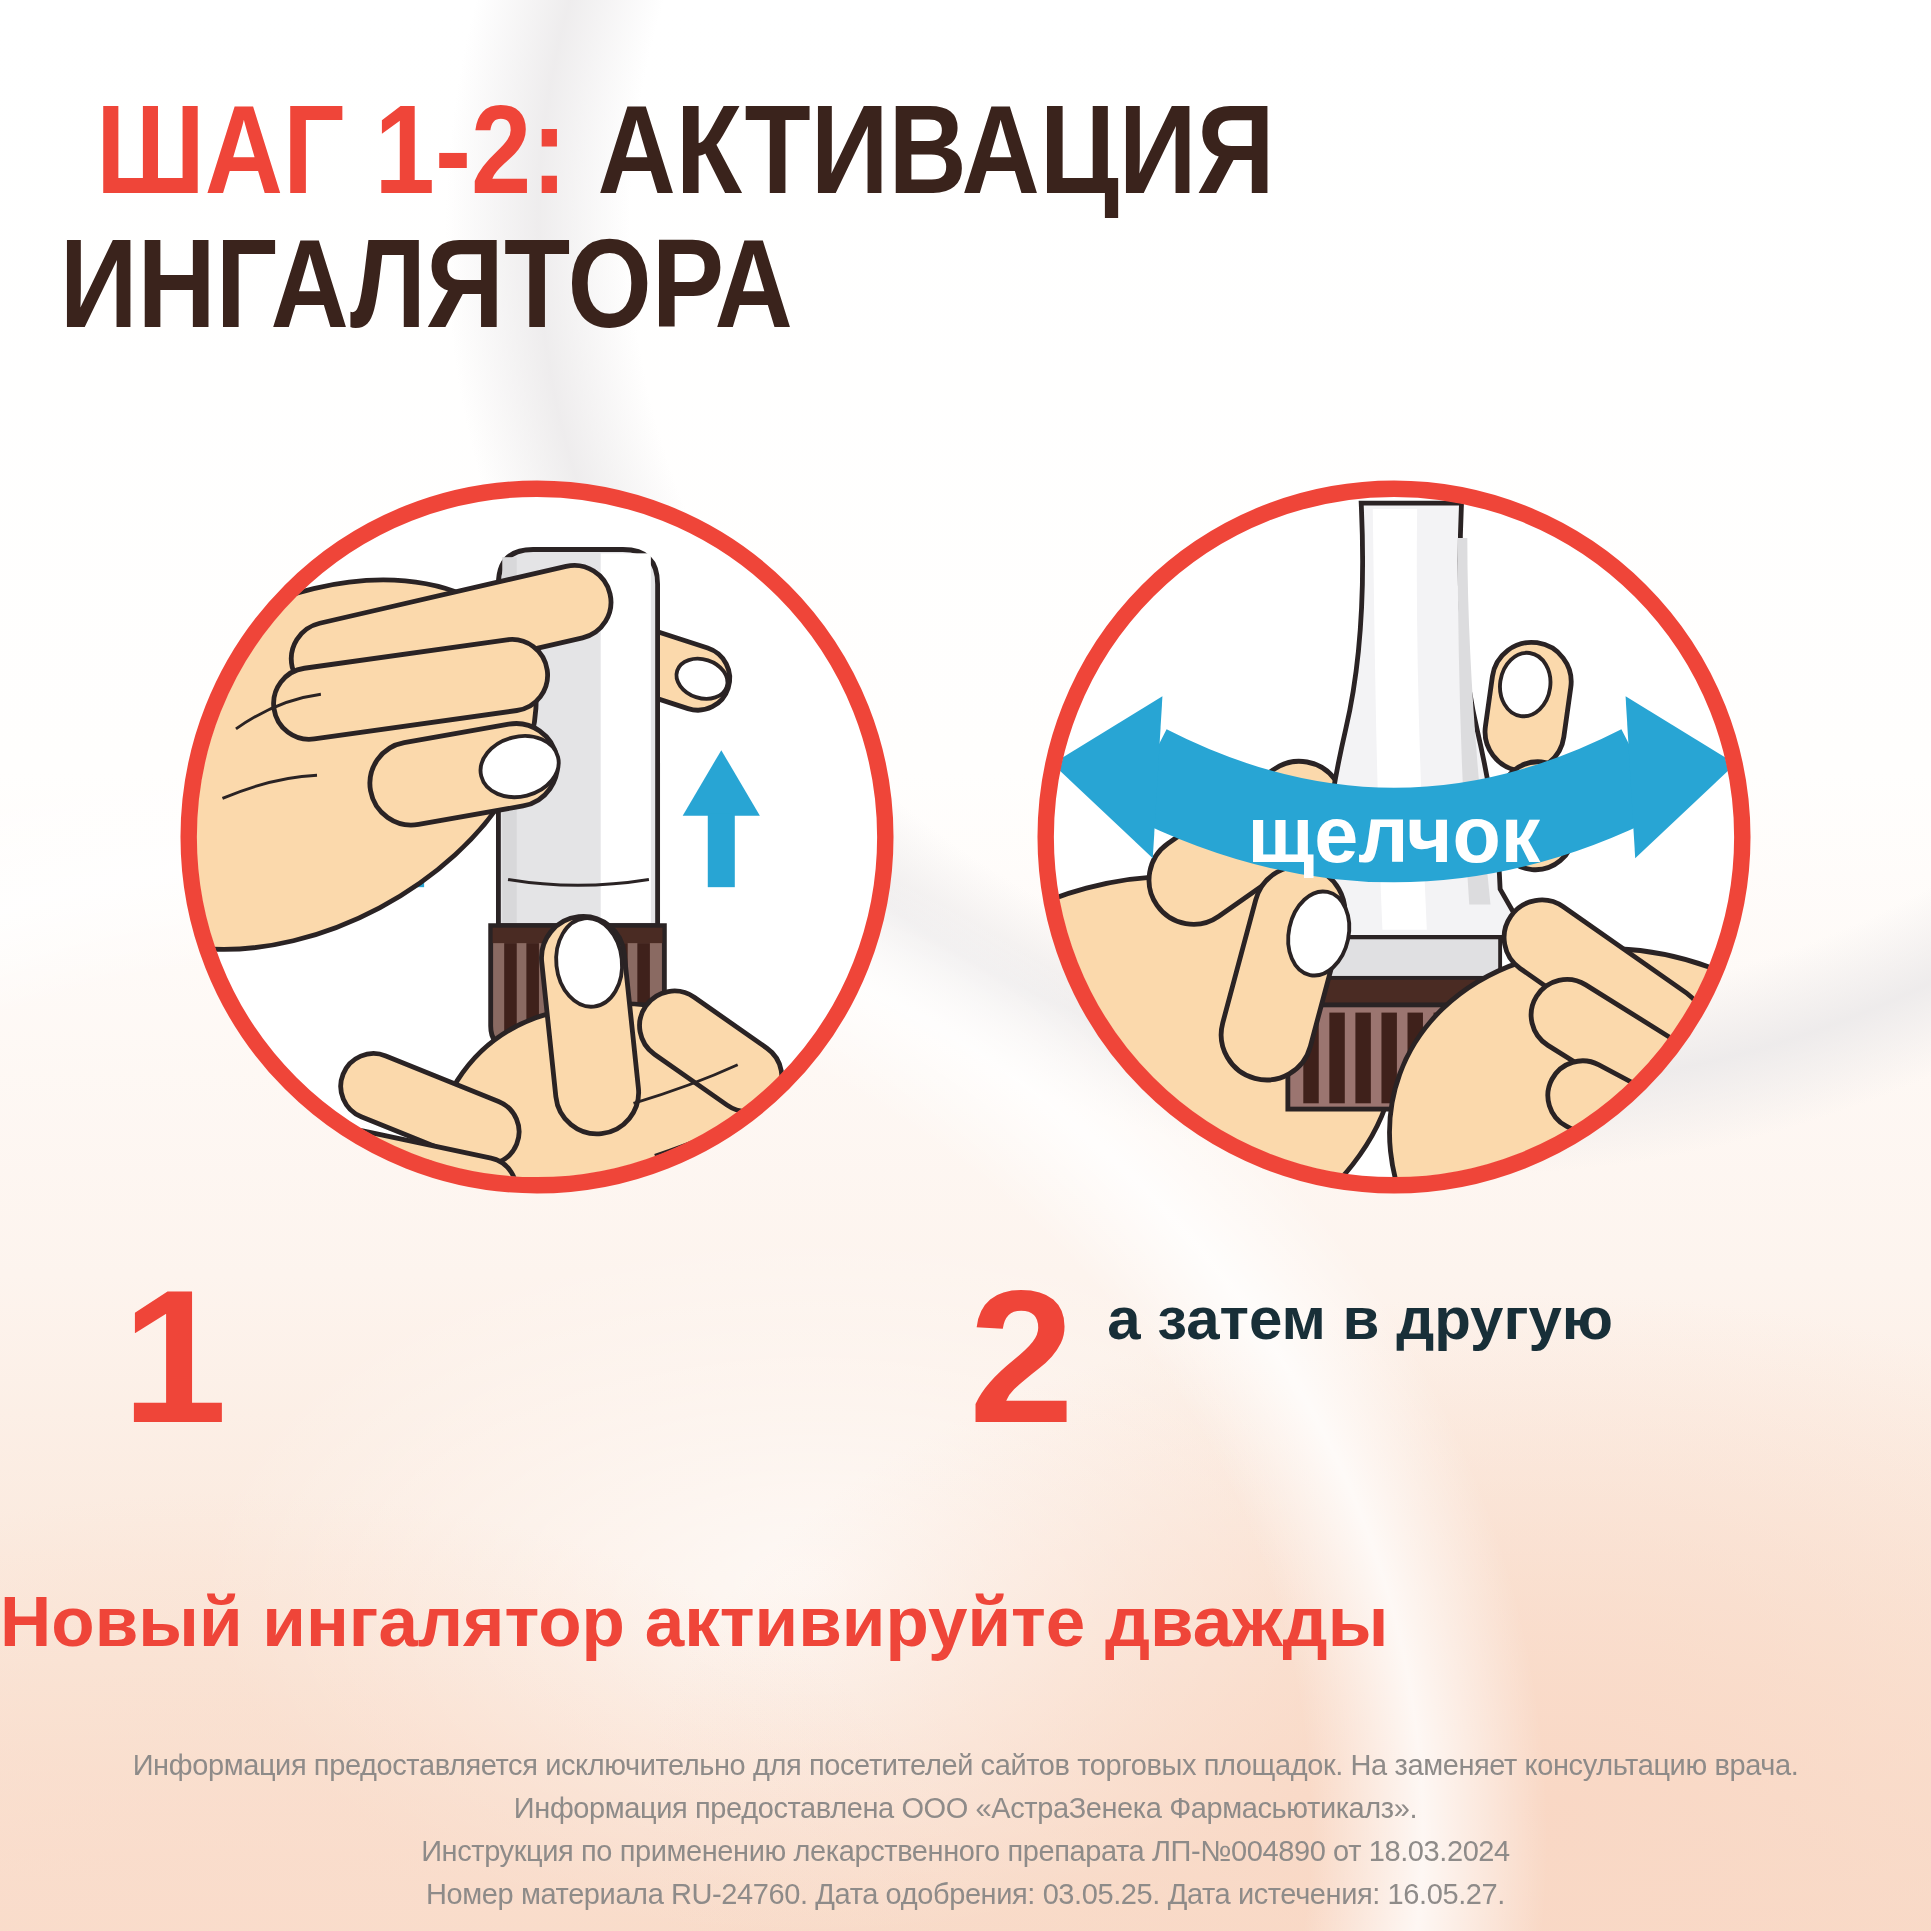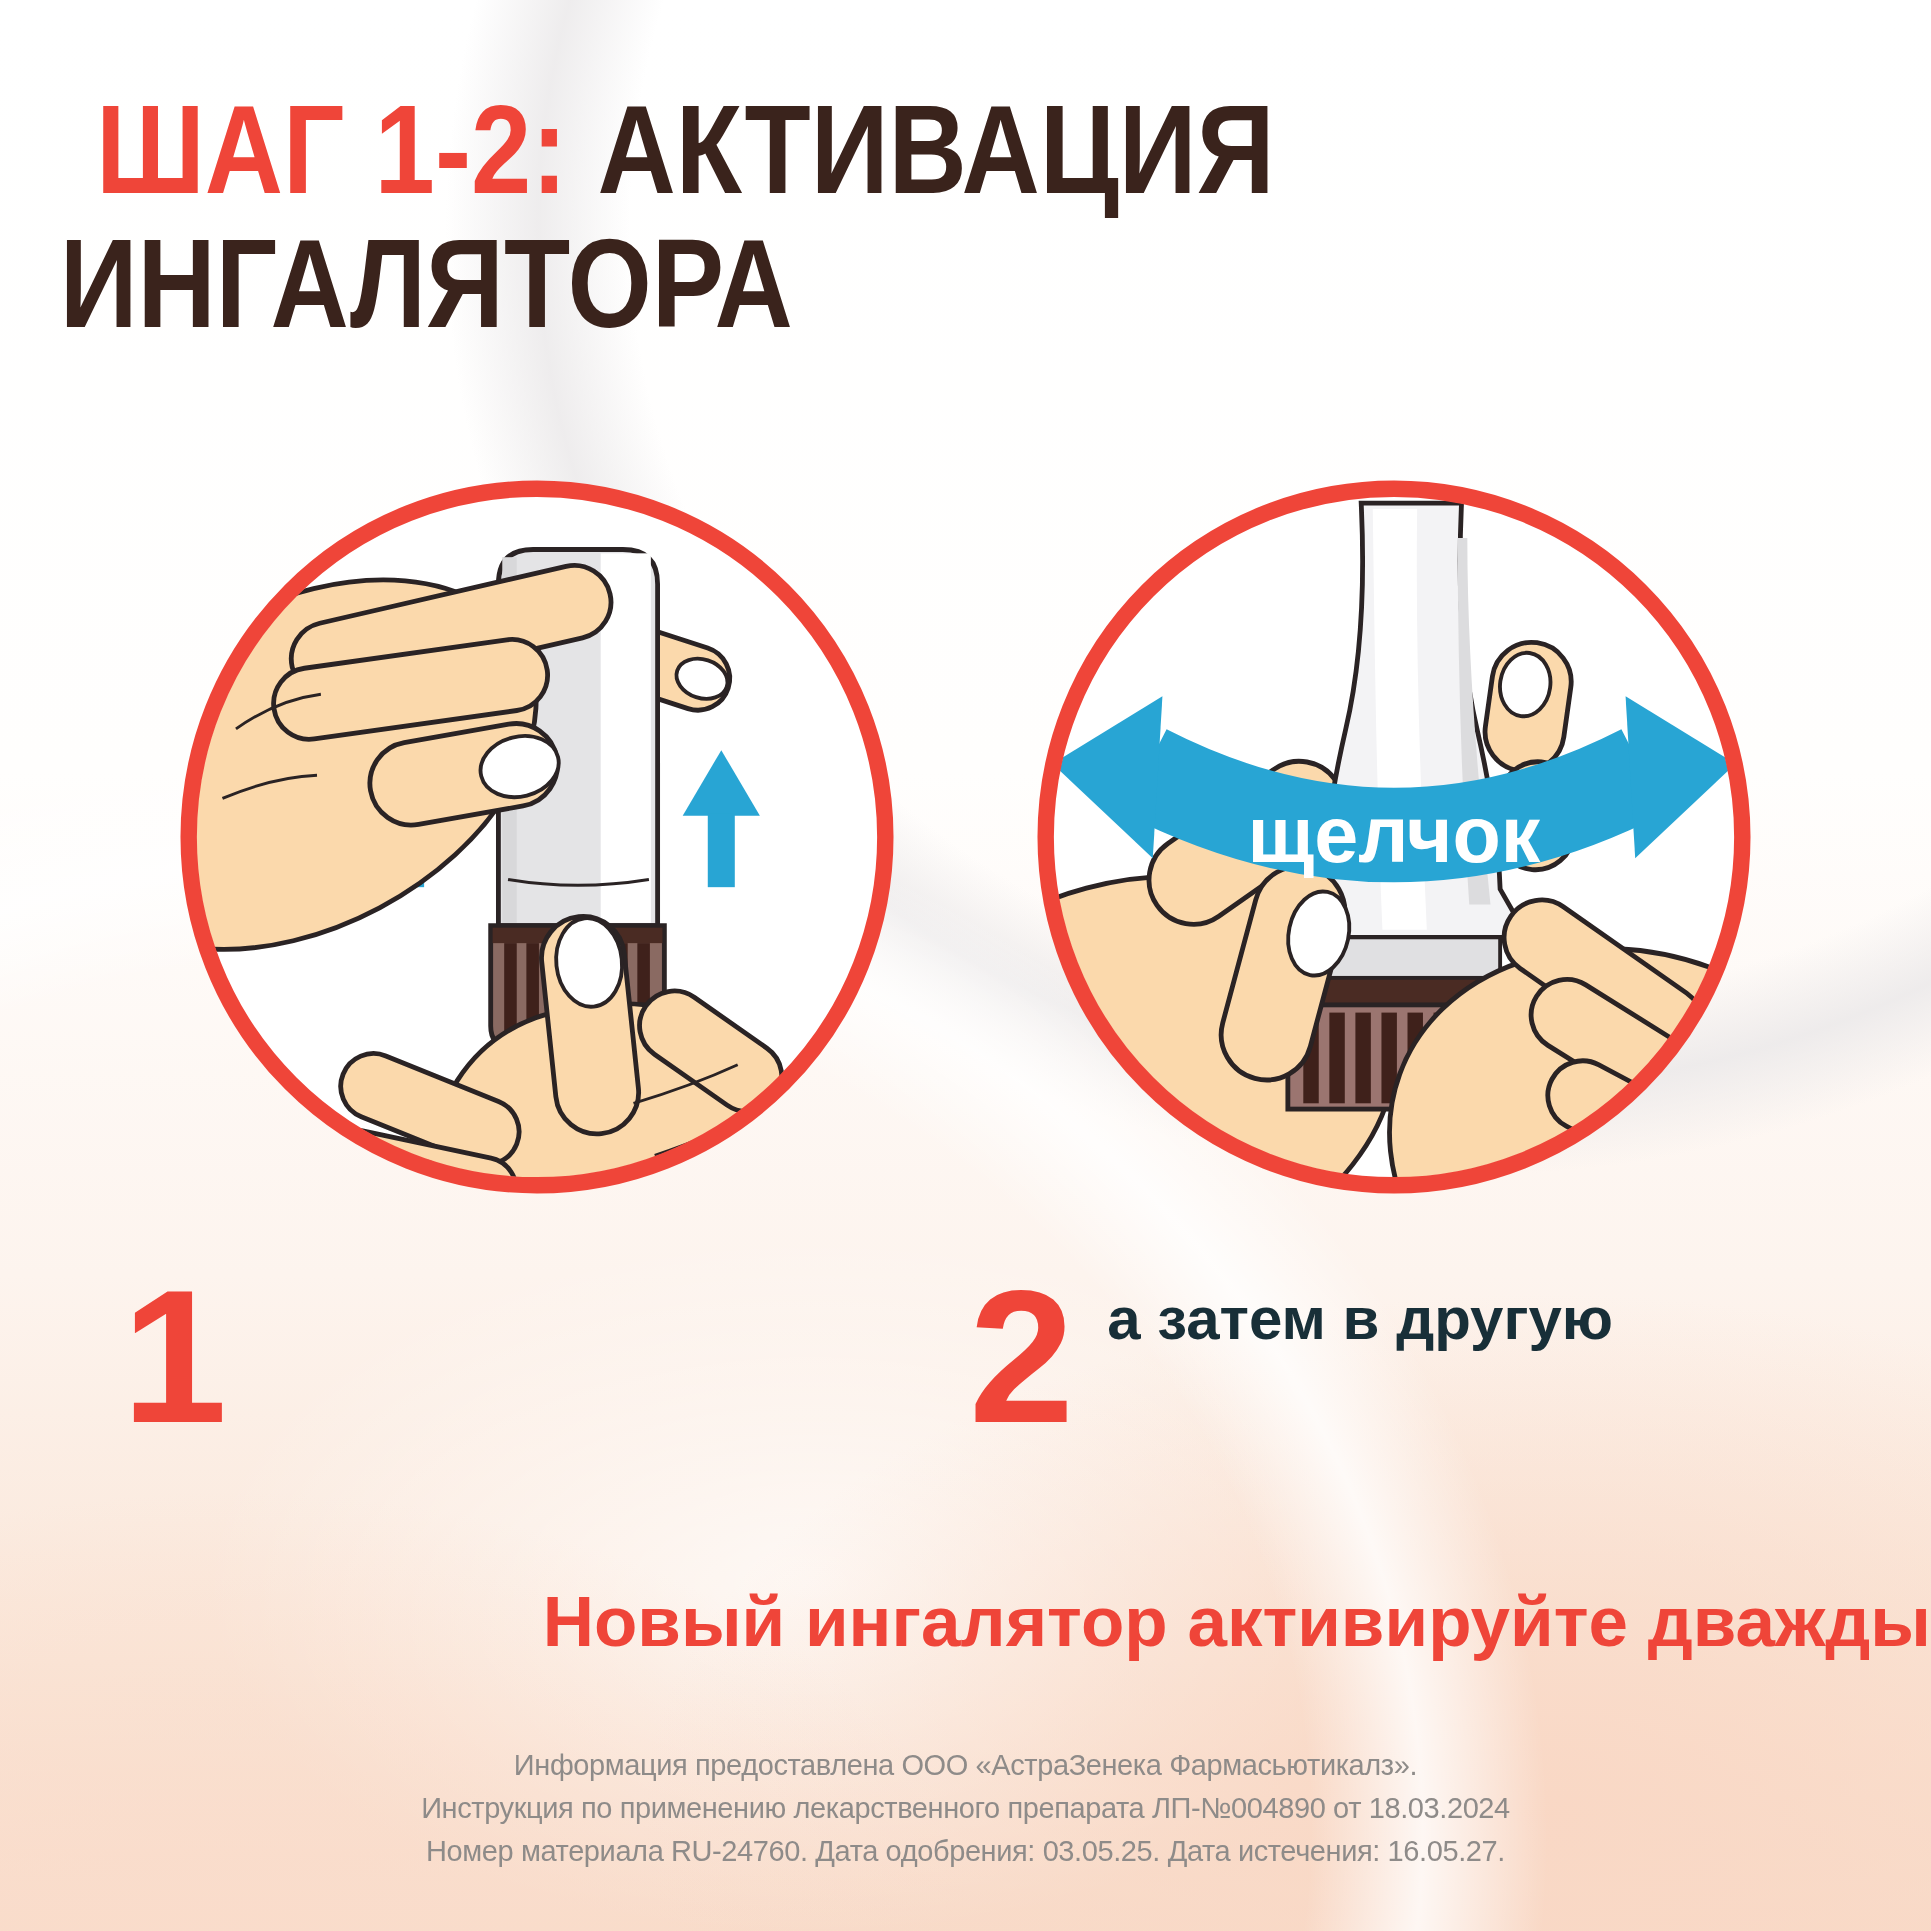--- a/index.html
+++ b/index.html
@@ -61,21 +61,21 @@
     font-size:189px;line-height:141px;
     margin-top:5.8px;margin-right:33px;
   }
   .step-text{
     color:var(--text-dark);font-weight:bold;
     font-size:60px;line-height:77px;
     padding-top:0;white-space:nowrap;
   }
   .highlight{
     position:absolute;top:1578px;left:0;width:100%;
-    text-align:right;color:var(--accent-red);
+    text-align:left;color:var(--accent-red);
     font-weight:bold;font-size:71px;line-height:87px;
   }
   .footer{
     position:absolute;top:1744px;left:0;width:100%;
     text-align:center;color:var(--footer-gray);
     font-size:29px;line-height:43px;letter-spacing:-0.4px;
   }
 </style>
 </head>
 <body>
@@ -229,17 +229,18 @@
 <div class="step" id="step2">
   <div class="step-number">2</div>
   <div class="step-text">
     <div>а затем в другую</div>
   </div>
 </div>
 
 <div class="highlight">Новый ингалятор активируйте дважды</div>
 
 <div class="footer">
+  <div>Информация предоставляется исключительно для посетителей сайтов торговых площадок. На заменяет консультацию врача.</div>
   <div>Информация предоставлена ООО «АстраЗенека Фармасьютикалз».</div>
   <div>Инструкция по применению лекарственного препарата ЛП-№004890 от 18.03.2024</div>
   <div>Номер материала RU-24760. Дата одобрения: 03.05.25. Дата истечения: 16.05.27.</div>
 </div>
 
 
 </body></html>

